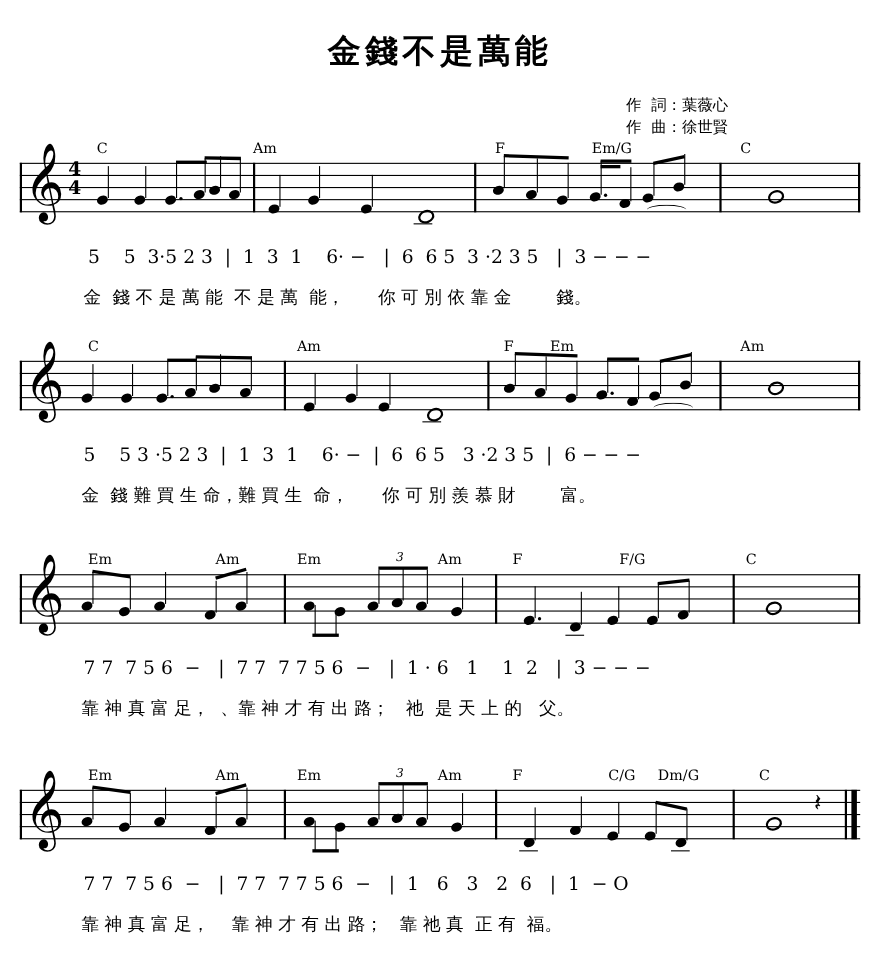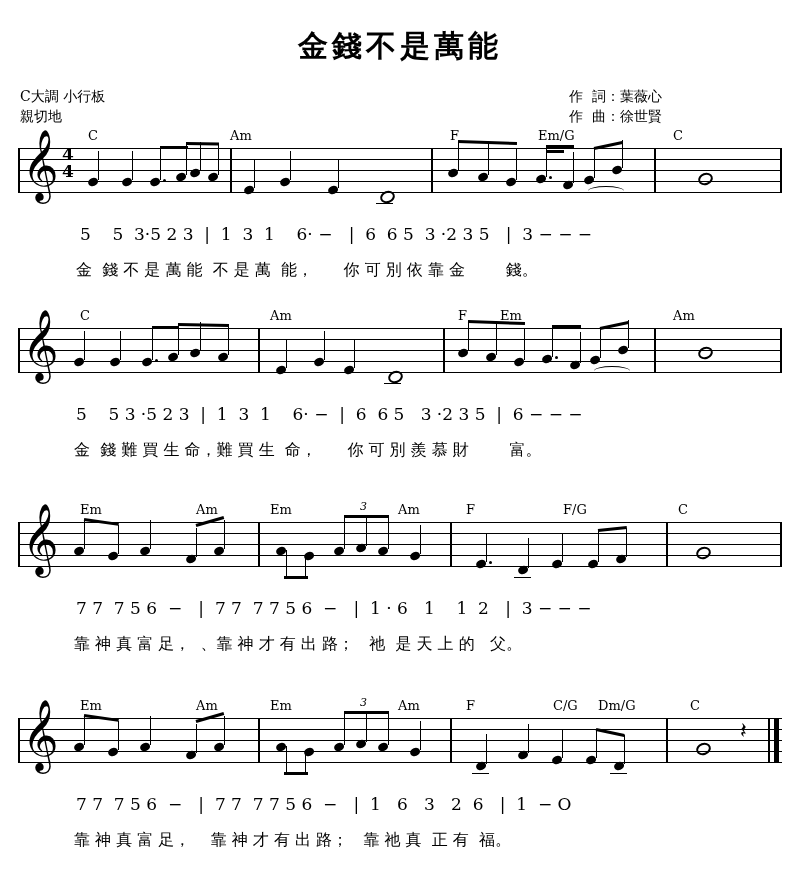--- a/index.html
+++ b/index.html
@@ -92,24 +92,20 @@
     white-space:pre;
   }
 </style>
 </head>
 <body>
 
 <div class="sheet">
 
   <div class="title">金錢不是萬能</div>
 
-  <div class="meta-left">
-    <div>C大調 小行板</div>
-    <div>親切地</div>
-  </div>
 
   <div class="meta-right">
     <div>作  詞：葉薇心</div>
     <div>作  曲：徐世賢</div>
   </div>
 
   <div class="system" style="top:148px;">
     <div class="staff">
       <div class="ln"></div>
         <div class="ln"></div>

